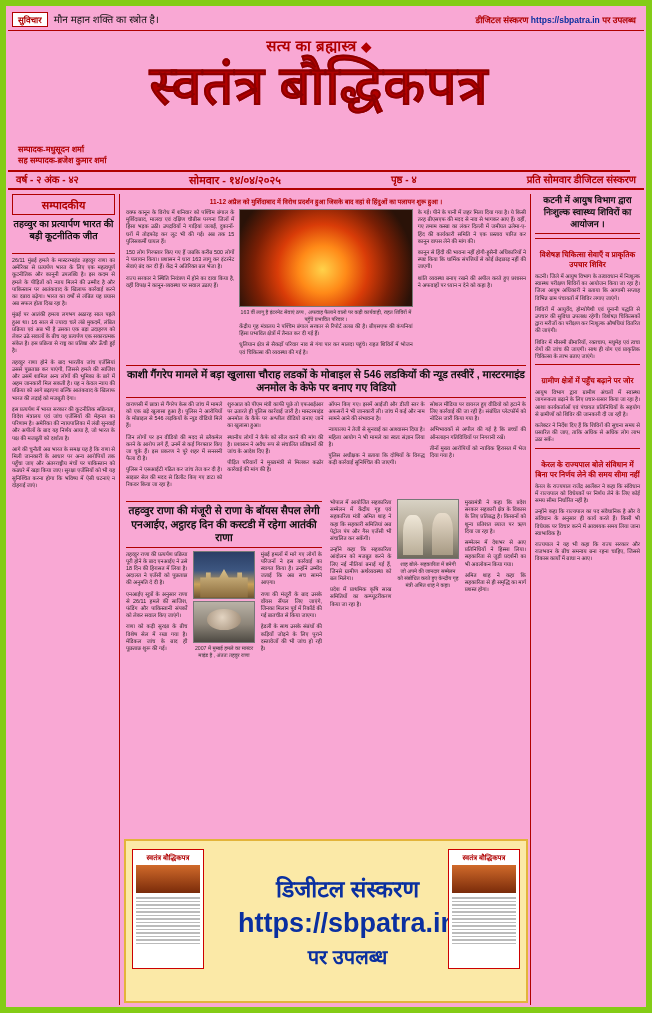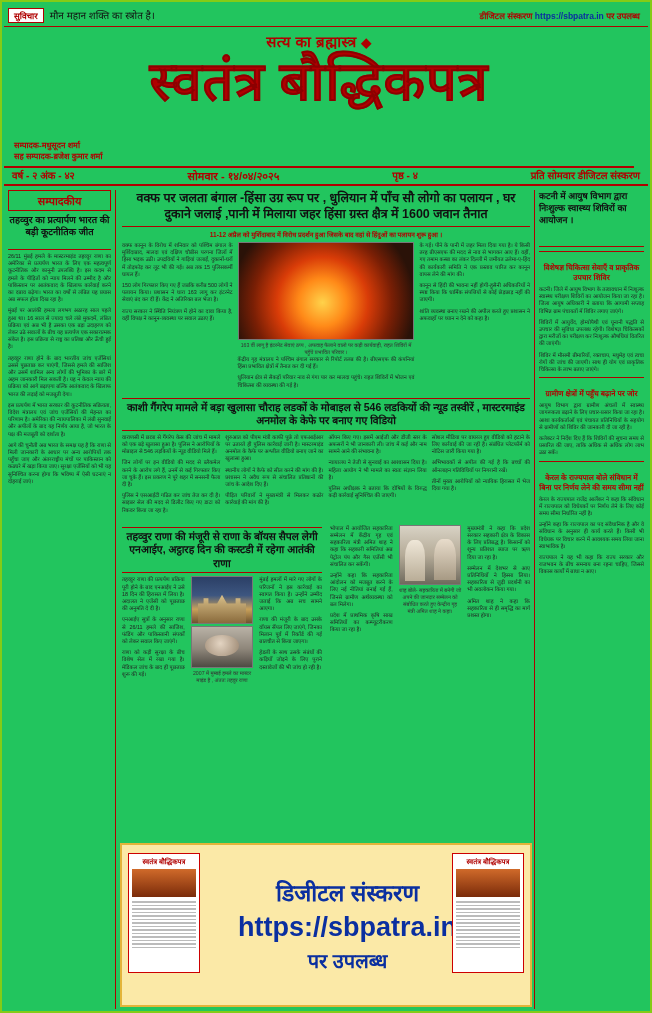--- a/index.html
+++ b/index.html
@@ -3,23 +3,23 @@
 <meta charset="utf-8">
 <style>
   html,body{margin:0;padding:0;background:#ffffff;}
   body{
     width:652px;height:1013px;position:relative;overflow:hidden;
     font-family:"Liberation Sans", sans-serif;
     color:#111;
   }
   .page{
     position:absolute;inset:0;
-    border:2px solid #84cc16;
+    border:6px solid #84cc16;
     box-sizing:border-box;
-    background:#22c55e;
+    background:#f9a8d4;
   }
   
   .topstrip{
     position:absolute;left:2px;right:2px;top:2px;height:22px;
     border-bottom:1px solid #b00000;
     display:flex;align-items:center;
   }
   .subhashit-box{
     border:1px solid #b00000;margin-left:4px;padding:1px 5px;
     font-size:8.5px;color:#b00000;font-weight:bold;background:#fff;
@@ -83,22 +83,22 @@
     font-size:9.5px;font-weight:bold;text-align:center;line-height:12px;
     color:#111;margin-bottom:3px;border-bottom:1px solid #b00000;padding-bottom:11px;
   }
   .tiny{
     font-size:5.4px;line-height:7.2px;text-align:justify;color:#222;
     hyphens:auto;word-break:break-word;
   }
   .tiny p{margin:0 0 4px 0;}
   
   .rbox-title{
-    font-size:9px;font-weight:bold;color:#111;text-align:left;line-height:12px;
-    border-bottom:1px solid #b00000;padding-bottom:20px;margin-bottom:3px;
+    font-size:9px;font-weight:bold;color:#111;text-align:center;line-height:12px;
+    border-bottom:1px solid #b00000;padding-bottom:3px;margin-bottom:3px;
   }
   .rbox-sub{
     font-size:7.5px;font-weight:bold;color:#b00000;text-align:center;line-height:10px;
     margin:4px 0 3px 0;border-top:1px solid #b00000;padding-top:11px;
   }
   
   .lead-head{
     font-size:12.5px;font-weight:bold;text-align:center;line-height:16px;color:#111;
     border-bottom:1px solid #b00000;padding-bottom:4px;
   }
@@ -241,21 +241,20 @@
       <div class="rbox-sub">केरल के राज्यपाल बोले संविधान में बिना पर निर्णय लेने की समय सीमा नहीं</div>
       <div class="tiny">
         <p>केरल के राज्यपाल राजेंद्र आर्लेकर ने कहा कि संविधान में राज्यपाल को विधेयकों पर निर्णय लेने के लिए कोई समय सीमा निर्धारित नहीं है।</p>
         <p>उन्होंने कहा कि राज्यपाल का पद संवैधानिक है और वे संविधान के अनुसार ही कार्य करते हैं। किसी भी विधेयक पर विचार करने में आवश्यक समय लिया जाना स्वाभाविक है।</p>
         <p>राज्यपाल ने यह भी कहा कि राज्य सरकार और राजभवन के बीच समन्वय बना रहना चाहिए, जिससे विकास कार्यों में बाधा न आए।</p>
       </div>
     </div>
 
     <div class="col-center">
 
-      <div class="lead-head">वक्फ पर जलता बंगाल -हिंसा उग्र रूप पर , धुलियान में पाँच सौ लोगो का पलायन , घर दुकाने जलाई ,पानी में  मिलाया जहर हिंसा ग्रस्त क्षैत्र में  1600 जवान तैनात</div>
       <div class="lead-sub">11-12 अप्रैल को मुर्शिदाबाद में विरोध प्रदर्शन हुआ जिसके बाद वहां से हिंदुओं का पलायन शुरू हुआ ।</div>
 
       <div class="three">
         <div class="tiny">
           <p>वक्फ कानून के विरोध में शनिवार को पश्चिम बंगाल के मुर्शिदाबाद, मालदा एवं दक्षिण चौबीस परगना जिलों में हिंसा भड़क उठी। उपद्रवियों ने गाड़ियां जलाईं, दुकानों-घरों में तोड़फोड़ कर लूट भी की गई। अब तक 15 पुलिसकर्मी घायल हैं।</p>
           <p>150 लोग गिरफ्तार किए गए हैं जबकि करीब 500 लोगों ने पलायन किया। प्रशासन ने धारा 163 लागू कर इंटरनेट सेवाएं बंद कर दी हैं। केंद्र ने अतिरिक्त बल भेजा है।</p>
           <p>राज्य सरकार ने स्थिति नियंत्रण में होने का दावा किया है, वहीं विपक्ष ने कानून-व्यवस्था पर सवाल उठाए हैं।</p>
         </div>
         <div style="flex:1.6">
           <div class="photo fire" style="height:96px"></div>

